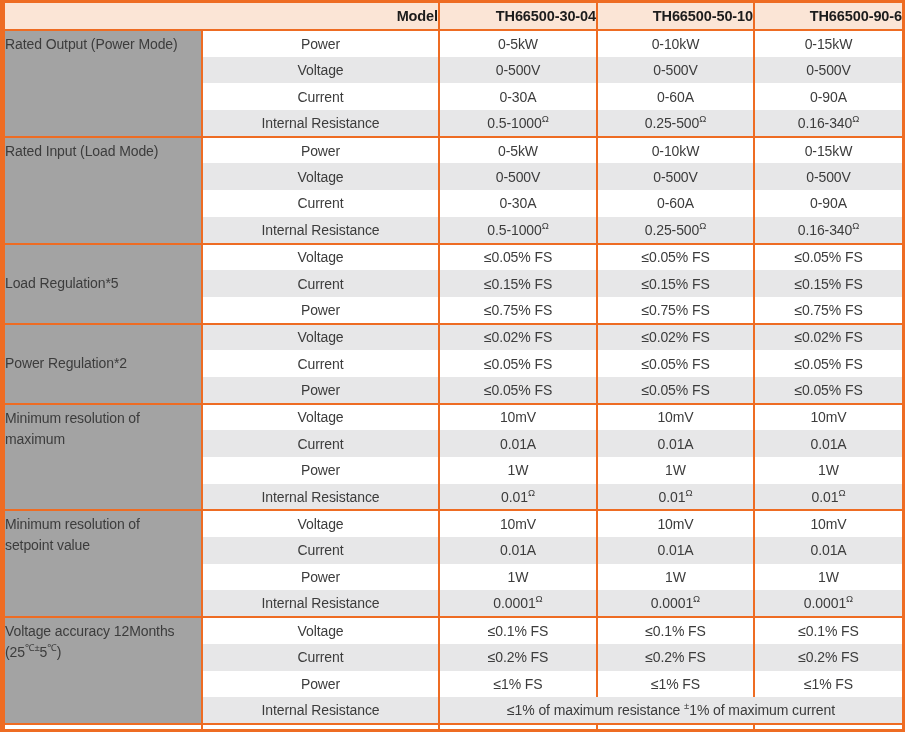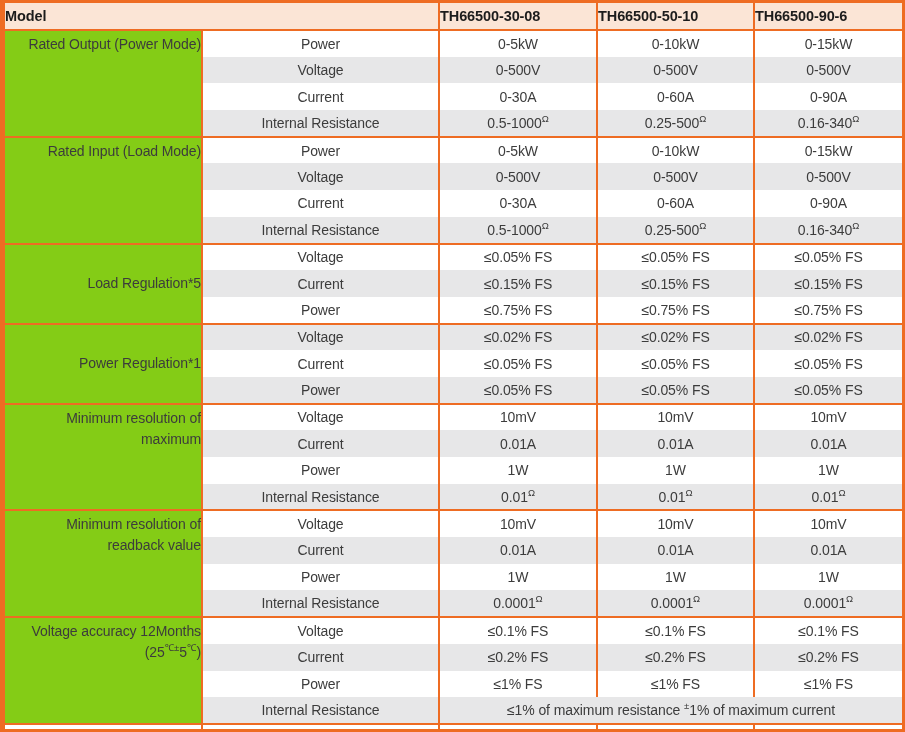--- a/index.html
+++ b/index.html
@@ -25,27 +25,27 @@
   th,td{
     border-left:2px solid var(--orange);
     border-right:2px solid var(--orange);
     padding:0;overflow:hidden;white-space:nowrap;
   }
   thead tr{height:27px;}
   thead th{
     background:var(--header-bg);
     border-bottom:2px solid var(--orange);
     font-weight:bold;font-size:14.5px;color:var(--header-text);
-    text-align:left;vertical-align:middle;
+    text-align:right;vertical-align:middle;
   }
   tbody tr{height:26.7px;}
   tbody tr.group-start > td{border-top:2px solid var(--orange);}
   td{vertical-align:middle;text-align:center;background:#fff;}
   td.shaded{background:var(--shaded);}
-  td.cat{background:#84cc16;text-align:right;margin-top:30px;}
+  td.cat{background:#a3a3a3;text-align:left;margin-top:30px;}
   td.cat.top{vertical-align:top;padding-top:3px;}
   td.cat.middle{vertical-align:middle;}
   .cat-line{line-height:21px;}
   tr.partial{height:12px;}
   sup{font-size:9.5px;line-height:0;letter-spacing:0;}
 </style>
 </head>
 <body>
 
 <div class="frame">
@@ -53,21 +53,21 @@
     <colgroup>
       <col style="width:198px">
       <col style="width:237px">
       <col style="width:158px">
       <col style="width:157px">
       <col style="width:149px">
     </colgroup>
     <thead>
       <tr>
         <th colspan="2">Model</th>
-        <th>TH66500-30-08</th>
+        <th>TH66500-30-04</th>
         <th>TH66500-50-10</th>
         <th>TH66500-90-6</th>
       </tr>
     </thead>
     <tbody>
         <tr class="group-start">
           <td class="cat top" rowspan="4">
             <div class="cat-line">Rated Output (Power Mode)</div>
           </td>
           <td class="param">Power</td>
@@ -136,21 +136,21 @@
           <td class="val shaded">≤0.15% FS</td>
         </tr>
         <tr>
           <td class="param">Power</td>
           <td class="val">≤0.75% FS</td>
           <td class="val">≤0.75% FS</td>
           <td class="val">≤0.75% FS</td>
         </tr>
         <tr class="group-start">
           <td class="cat middle" rowspan="3">
-            <div class="cat-line">Power Regulation*1</div>
+            <div class="cat-line">Power Regulation*2</div>
           </td>
           <td class="param shaded">Voltage</td>
           <td class="val shaded">≤0.02% FS</td>
           <td class="val shaded">≤0.02% FS</td>
           <td class="val shaded">≤0.02% FS</td>
         </tr>
         <tr>
           <td class="param">Current</td>
           <td class="val">≤0.05% FS</td>
           <td class="val">≤0.05% FS</td>
@@ -186,21 +186,21 @@
         </tr>
         <tr>
           <td class="param shaded">Internal Resistance</td>
           <td class="val shaded">0.01<sup>Ω</sup></td>
           <td class="val shaded">0.01<sup>Ω</sup></td>
           <td class="val shaded">0.01<sup>Ω</sup></td>
         </tr>
         <tr class="group-start">
           <td class="cat top" rowspan="4">
             <div class="cat-line">Minimum resolution of</div>
-            <div class="cat-line">readback value</div>
+            <div class="cat-line">setpoint value</div>
           </td>
           <td class="param">Voltage</td>
           <td class="val">10mV</td>
           <td class="val">10mV</td>
           <td class="val">10mV</td>
         </tr>
         <tr>
           <td class="param shaded">Current</td>
           <td class="val shaded">0.01A</td>
           <td class="val shaded">0.01A</td>

